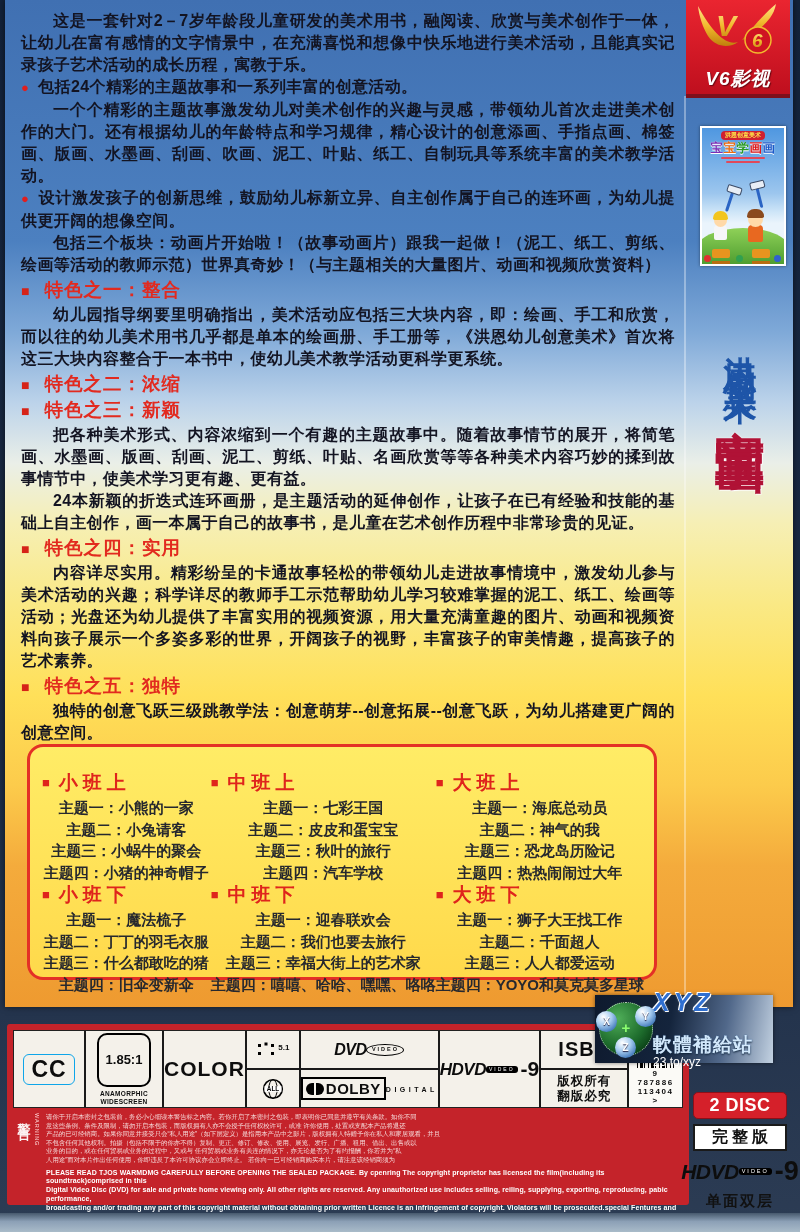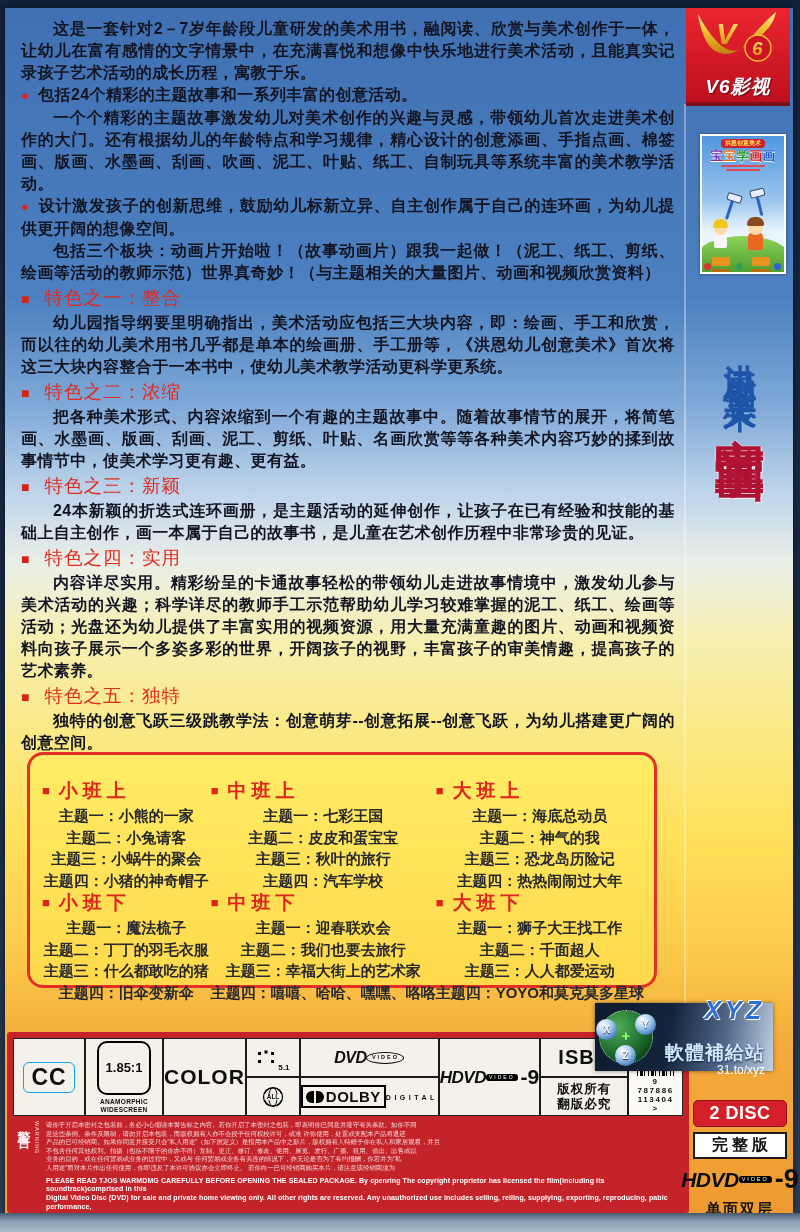--- a/index.html
+++ b/index.html
@@ -3,35 +3,35 @@
 <meta charset="utf-8">
 <style>
   html,body{margin:0;padding:0;}
   body{
     width:800px;height:1232px;position:relative;overflow:hidden;
     background:linear-gradient(180deg,#13223a 0%,#1a2a44 60%,#2c3c54 100%);
     font-family:"Liberation Sans","DejaVu Sans",sans-serif;
     -webkit-font-smoothing:antialiased;
   }
   .cover{
-    position:absolute;left:5px;top:8px;width:788px;height:1205px;
+    position:absolute;left:5px;top:0;width:788px;height:1007px;
     background:linear-gradient(180deg,
       #4070b2 0%,#4c80c0 24%,#7fa9d8 33%,#bcd3ea 40%,#eaefe8 46%,
       #f6efb4 52%,#fae985 60%,#ffe059 69%,#fccb4b 78%,#f4ab3c 86%,#ee9a30 100%);
     box-shadow:0 0 6px rgba(0,0,0,.55);
   }
   .spine-line{position:absolute;left:679px;top:96px;width:2px;height:1109px;background:rgba(255,255,255,.35);}
 
   
   .main-text{position:absolute;left:16px;top:10px;width:654px;color:#131422;}
   .sec{font-size:16px;line-height:22px;font-weight:600;text-align:justify;letter-spacing:.4px;}
   .sec-p{text-indent:2em;}
   .sec-b{text-indent:0;}
   .sec-b .dot{color:#e01f1f;font-size:13px;margin-right:4px;}
-  .sec-h{color:#e22a1f;font-weight:400;font-size:18.5px;margin:3px 0 2px;text-indent:0;letter-spacing:1px;}
+  .sec-h{color:#e22a1f;font-weight:700;font-size:18.5px;margin:3px 0 2px;text-indent:0;letter-spacing:1px;}
   .sec-h .sq{font-size:14px;margin-right:8px;color:#d62318;}
 
   
   .curriculum{
     position:absolute;left:22px;top:744px;width:630px;height:236px;
     background:linear-gradient(180deg,#ffec66,#ffd94b);
     border:3px solid #e43026;border-radius:16px;
     padding:24px 10px 6px 12px;box-sizing:border-box;
     display:flex;
   }
@@ -106,21 +106,21 @@
   .cc-badge{border:1px solid #0ea5e9;border-radius:6px;font-size:23px;font-weight:900;padding:1px 7px;letter-spacing:1px;}
   .cell-aspect{flex:0 0 78px;}
   .ratio-badge{border:2.5px solid #000;border-radius:10px;padding:16px 7px;font-weight:800;font-size:13px;line-height:18px;}
   .amorph{font-size:6.5px;font-weight:800;line-height:7.5px;margin-top:3px;text-align:center;letter-spacing:.3px;}
   .cell-color{flex:0 0 80px;}
   .color-word{font-size:21px;font-weight:900;letter-spacing:1px;}
   .cell-stack{padding:0;}
   .cell-surround{flex:0 0 54px;}
   .srow{width:100%;flex:1;display:flex;align-items:center;justify-content:center;gap:2px;}
   .srow + .srow{border-top:2px solid #1a1a1a;}
-  .fivetxt{font-size:8px;font-weight:800;align-self:flex-end;margin-bottom:4px;text-align:right;}
+  .fivetxt{font-size:8px;font-weight:800;align-self:flex-end;margin-bottom:16px;text-align:right;}
   .cell-av{flex:0 0 88px;}
   .dvd-word{font-style:italic;font-weight:900;font-size:16px;letter-spacing:-.5px;line-height:15px;}
   .dvd-ellipse{width:36px;height:10px;border:1.5px solid #000;border-radius:50%;font-size:5.5px;font-weight:700;letter-spacing:2px;line-height:8px;text-align:center;margin-top:0;}
   .dolby-box{border:2px solid #000;display:flex;align-items:center;gap:2px;padding:1px 3px;}
   .dd{width:8px;height:12px;background:#000;}
   .dd-l{border-radius:8px 0 0 8px;}
   .dd-r{border-radius:0 8px 8px 0;}
   .dolby-word{font-size:15px;font-weight:900;letter-spacing:.5px;}
   .digital{font-size:7px;font-weight:700;letter-spacing:3.5px;margin-top:1px;}
   .cell-hdvd{flex:0 0 92px;}
@@ -165,21 +165,21 @@
     background:radial-gradient(circle at 35% 30%,#4fae58,#1d6b2c 55%,#083a14 85%);
     border:1.5px dotted rgba(255,255,255,.75);box-sizing:border-box;}
   .wm-ball{position:absolute;width:21px;height:21px;border-radius:50%;
     background:radial-gradient(circle at 35% 28%,#fff,#a8cdf0 40%,#4a80c0 75%,#2a5a94);
     color:#fff;font-size:10px;font-weight:900;display:flex;align-items:center;justify-content:center;
     text-shadow:0 1px 1px #224;}
   .wm-x{left:-4px;top:8px;}
   .wm-y{right:-4px;top:3px;}
   .wm-z{left:15px;bottom:-3px;}
   .wm-plus{position:absolute;left:50%;top:46%;transform:translate(-50%,-50%);color:#8dff70;font-size:15px;font-weight:900;}
-  .wm-text{flex:1;text-align:right;padding-right:4px;line-height:1;min-width:0;}
+  .wm-text{flex:1;text-align:left;padding-right:4px;line-height:1;min-width:0;}
   .wm-xyz{font-size:25px;font-weight:900;font-style:italic;color:#2f6fd0;letter-spacing:4px;text-shadow:1px 1px 0 #fff,-1px -1px 0 #fff,0 0 2px #fff;}
   .wm-site{font-size:19px;font-weight:900;color:#d2e8fb;letter-spacing:1px;margin-top:20px;text-shadow:0 1px 2px #0a1c30,0 0 1px #5588cc;}
   .wm-url{font-size:12px;color:#fff;margin-top:2px;}
 
   .bottom-edge{position:absolute;left:0;top:1213px;width:800px;height:19px;background:linear-gradient(180deg,#47596e,#8ca0b6 45%,#a9bbc9);}
 </style>
 </head>
 <body>
 
 <div class="cover">
@@ -187,22 +187,22 @@
 
   <div class="main-text" id="sections">
       <div class="sec sec-p">这是一套针对2－7岁年龄段儿童研发的美术用书，融阅读、欣赏与美术创作于一体，让幼儿在富有感情的文字情景中，在充满喜悦和想像中快乐地进行美术活动，且能真实记录孩子艺术活动的成长历程，寓教于乐。</div>
       <div class="sec sec-b"><span class="dot">●</span> 包括24个精彩的主题故事和一系列丰富的创意活动。</div>
       <div class="sec sec-p">一个个精彩的主题故事激发幼儿对美术创作的兴趣与灵感，带领幼儿首次走进美术创作的大门。还有根据幼儿的年龄特点和学习规律，精心设计的创意添画、手指点画、棉签画、版画、水墨画、刮画、吹画、泥工、叶贴、纸工、自制玩具等系统丰富的美术教学活动。</div>
       <div class="sec sec-b"><span class="dot">●</span> 设计激发孩子的创新思维，鼓励幼儿标新立异、自主创作属于自己的连环画，为幼儿提供更开阔的想像空间。</div>
       <div class="sec sec-p">包括三个板块：动画片开始啦！（故事动画片）跟我一起做！（泥工、纸工、剪纸、绘画等活动的教师示范）世界真奇妙！（与主题相关的大量图片、动画和视频欣赏资料）</div>
       <div class="sec sec-h"><span class="sq">■</span> 特色之一：整合</div>
       <div class="sec sec-p">幼儿园指导纲要里明确指出，美术活动应包括三大块内容，即：绘画、手工和欣赏，而以往的幼儿美术用书几乎都是单本的绘画册、手工册等，《洪恩幼儿创意美术》首次将这三大块内容整合于一本书中，使幼儿美术教学活动更科学更系统。</div>
       <div class="sec sec-h"><span class="sq">■</span> 特色之二：浓缩</div>
+      <div class="sec sec-h"><span class="sq">■</span> 特色之三：新颖</div>
       <div class="sec sec-p">把各种美术形式、内容浓缩到一个有趣的主题故事中。随着故事情节的展开，将简笔画、水墨画、版画、刮画、泥工、剪纸、叶贴、名画欣赏等等各种美术内容巧妙的揉到故事情节中，使美术学习更有趣、更有益。</div>
-      <div class="sec sec-h"><span class="sq">■</span> 特色之三：新颖</div>
       <div class="sec sec-p">24本新颖的折迭式连环画册，是主题活动的延伸创作，让孩子在已有经验和技能的基础上自主创作，画一本属于自己的故事书，是儿童在艺术创作历程中非常珍贵的见证。</div>
       <div class="sec sec-h"><span class="sq">■</span> 特色之四：实用</div>
       <div class="sec sec-p">内容详尽实用。精彩纷呈的卡通故事轻松的带领幼儿走进故事情境中，激发幼儿参与美术活动的兴趣；科学详尽的教师手工示范帮助幼儿学习较难掌握的泥工、纸工、绘画等活动；光盘还为幼儿提供了丰富实用的视频资源，用大量充满童趣的图片、动画和视频资料向孩子展示一个多姿多彩的世界，开阔孩子的视野，丰富孩子的审美情趣，提高孩子的艺术素养。</div>
       <div class="sec sec-h"><span class="sq">■</span> 特色之五：独特</div>
       <div class="sec sec-p">独特的创意飞跃三级跳教学法：创意萌芽--创意拓展--创意飞跃，为幼儿搭建更广阔的创意空间。</div>
     </div>
 
   <div class="curriculum">
 
   <div class="cur-col">
@@ -415,18 +415,18 @@
   <div class="watermark">
     <div class="wm-sphere">
       <span class="wm-ball wm-x">X</span>
       <span class="wm-ball wm-y">Y</span>
       <span class="wm-ball wm-z">Z</span>
       <span class="wm-plus">+</span>
     </div>
     <div class="wm-text">
       <div class="wm-xyz">XYZ</div>
       <div class="wm-site">軟體補給站</div>
-      <div class="wm-url">31.to/xyz</div>
+      <div class="wm-url">23.to/xyz</div>
     </div>
   </div>
 </div>
 
 <div class="bottom-edge"></div>
 
 </body></html>

